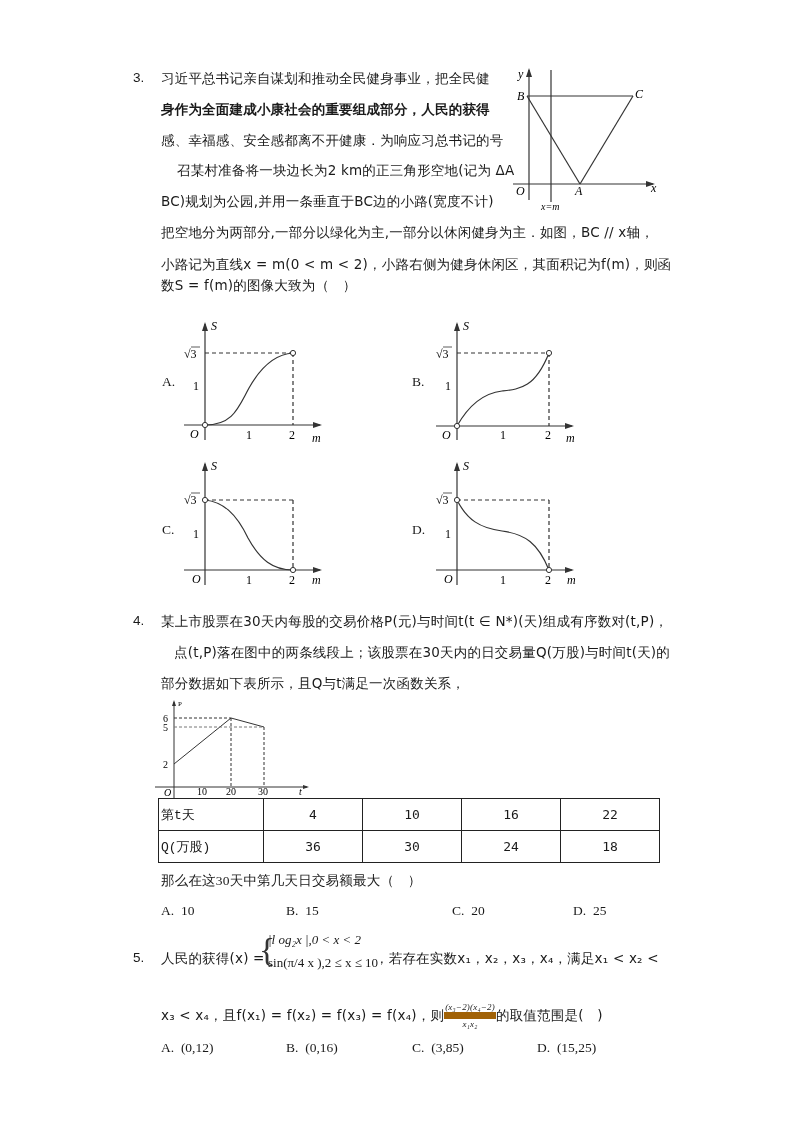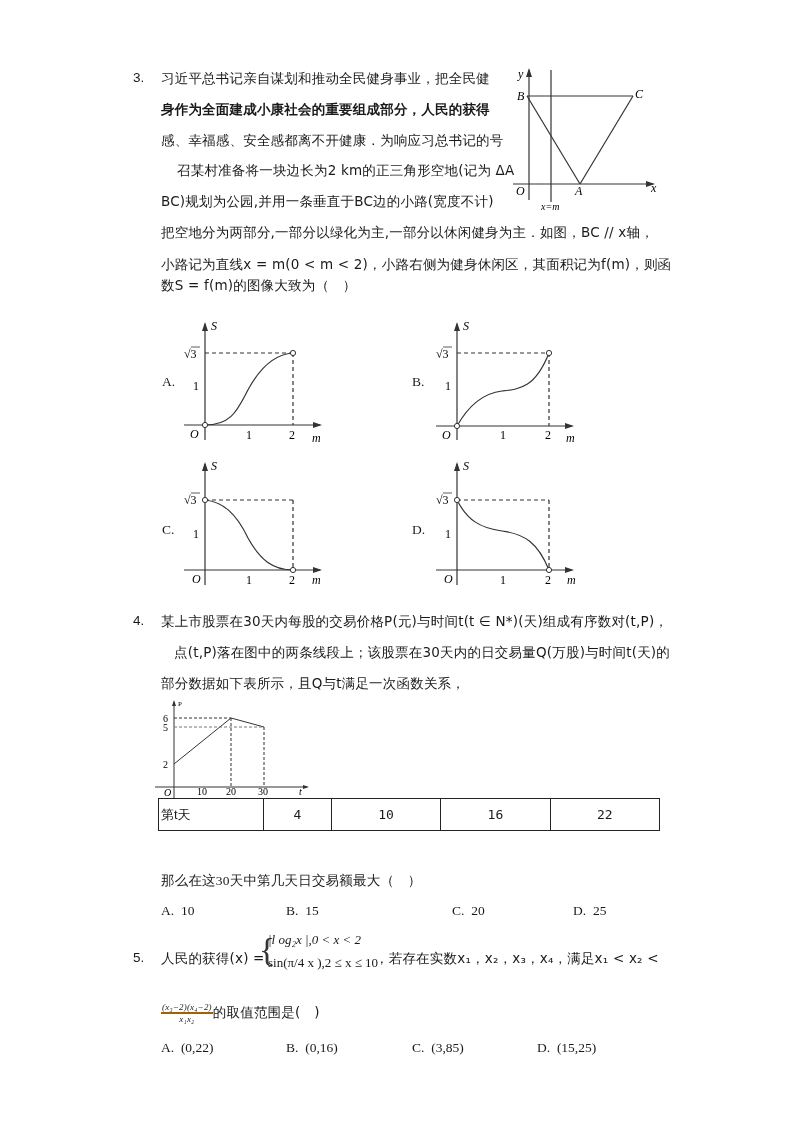--- a/index.html
+++ b/index.html
@@ -7,23 +7,23 @@
          font-family:"DejaVu Sans", "Liberation Sans", sans-serif; color:#1a1a1a; }
   .abs { position:absolute; }
   .line { position:absolute; font-size:13.5px; line-height:16px; white-space:nowrap; letter-spacing:0.2px; }
   .qnum { position:absolute; font-size:13.5px; line-height:16px; font-family:"Liberation Sans", sans-serif; }
   .m { font-family:"Liberation Serif", "DejaVu Serif", serif; font-style:italic; font-size:14px; }
   .opt { position:absolute; font-size:13.5px; line-height:16px; font-family:"Liberation Serif", serif; }
   .optlbl { font-family:"Liberation Serif", serif; }
   svg text { font-family:"Liberation Serif", "DejaVu Serif", serif; }
   table.qt { position:absolute; left:158px; top:798px; width:502px; border-collapse:collapse; font-size:13.5px; }
   table.qt td { border:1px solid #222; height:31px; padding:0 2px; text-align:center; font-family:"DejaVu Sans Mono", monospace; font-size:13px; }
-  table.qt td.h { text-align:left; font-family:Liberation Sans, sans-serif; width:100px; }
+  table.qt td.h { text-align:left; font-family:Liberation Mono, monospace; width:100px; }
   .frac { display:inline-block; vertical-align:middle; text-align:center; font-size:9px; line-height:10px; font-family:"Liberation Serif", serif; font-style:italic; }
-  .frac .num { border-bottom:2px solid #a16207; padding:0 1px; display:block; }
+  .frac .num { border-bottom:7px solid #a16207; padding:0 1px; display:block; }
   .frac .den { display:block; }
   .brace { position:absolute; font-family:"Liberation Serif", serif; }
 </style>
 </head>
 <body>
 
 <div>
   <span class="qnum" style="left:133px;top:70px;">3.</span>
   <span class="line" style="left:161px;top:70px;">习近平总书记亲自谋划和推动全民健身事业，把全民健</span>
   <span class="line" style="left:161px;top:101px;font-weight:bold;">身作为全面建成小康社会的重要组成部分，人民的获得</span>
@@ -179,40 +179,47 @@
 
   <table class="qt">
     <tbody>
         <tr>
       <td class="h">第t天</td>
       <td>4</td>
       <td>10</td>
       <td>16</td>
       <td>22</td>
     </tr>
+    <tr>
+      <td class="h">Q(万股)</td>
+      <td>36</td>
+      <td>30</td>
+      <td>24</td>
+      <td>18</td>
+    </tr>
   </tbody>
     </table>
 
   <span class="line" style="left:161px;top:873px;font-family:Liberation Serif, serif;">那么在这30天中第几天日交易额最大（　）</span>
 
   <div class="opt" style="left:161px;top:903px;"><span class="optlbl">A.</span>&nbsp; <span>10</span></div>
   <div class="opt" style="left:286px;top:903px;"><span class="optlbl">B.</span>&nbsp; <span>15</span></div>
   <div class="opt" style="left:412px;top:903px;margin-left:40px;"><span class="optlbl">C.</span>&nbsp; <span>20</span></div>
   <div class="opt" style="left:537px;top:903px;margin-left:36px;"><span class="optlbl">D.</span>&nbsp; <span>25</span></div>
 </div>
 
 <div>
   <span class="qnum" style="left:133px;top:950px;">5.</span>
   <span class="line" style="left:161px;top:950px;">人民的获得(x) =</span>
   <span class="brace" style="left:259px;top:931px;font-size:34px;line-height:38px;color:#333;">{</span>
   <span class="abs m" style="left:268px;top:932px;font-size:13px;line-height:15px;">|l og₂x |,0 &lt; x  &lt; 2</span>
   <span class="abs m" style="left:268px;top:955px;font-size:13px;line-height:15px;font-style:normal;">sin(π/4 x ),2 ≤ x  ≤ 10</span>
   <span class="line" style="left:375px;top:950px;">，若存在实数x₁，x₂，x₃，x₄，满足x₁ &lt; x₂ &lt;</span>
 
   <div class="line" style="left:161px;top:1002px;">
-    <span class="frac"><span class="num">(x₃−2)(x₄−2)</span><span class="den">x₁x₂</span></span><span>的取值范围是(　)</span>
+    <span>x₃ &lt; x₄，且f(x₁) = f(x₂) = f(x₃) = f(x₄)，则</span><span class="frac"><span class="num">(x₃−2)(x₄−2)</span><span class="den">x₁x₂</span></span><span>的取值范围是(　)</span>
   </div>
 
-  <div class="opt" style="left:161px;top:1040px;"><span class="optlbl">A.</span>&nbsp; <span>(0,22)</span></div>
+  <div class="opt" style="left:161px;top:1040px;"><span class="optlbl">A.</span>&nbsp; <span>(0,12)</span></div>
   <div class="opt" style="left:286px;top:1040px;"><span class="optlbl">B.</span>&nbsp; <span>(0,16)</span></div>
   <div class="opt" style="left:412px;top:1040px;"><span class="optlbl">C.</span>&nbsp; <span>(3,85)</span></div>
   <div class="opt" style="left:537px;top:1040px;"><span class="optlbl">D.</span>&nbsp; <span>(15,25)</span></div>
 </div>
 
 </body></html>

